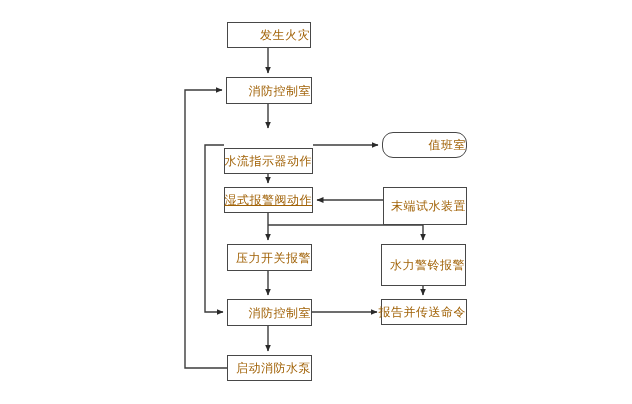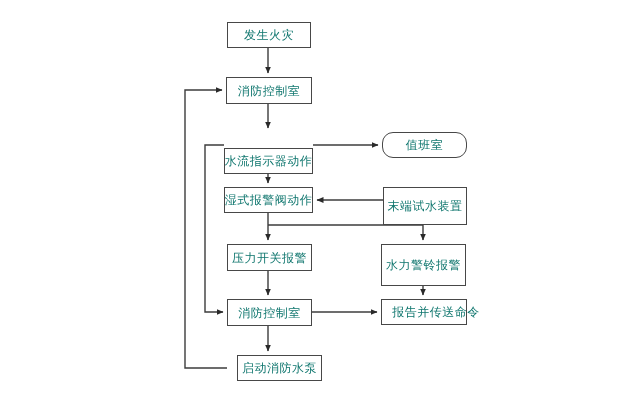--- a/index.html
+++ b/index.html
@@ -22,36 +22,36 @@
     width: 632px;
     height: 404px;
   }
   .box {
     position: absolute;
     box-sizing: border-box;
     background: #ffffff;
     border: 1.5px solid #474747;
     display: flex;
     align-items: center;
-    justify-content: center;
+    justify-content: flex-end;
     font-size: 12px;
     line-height: 1;
-    color: #0f766e;
+    color: #a16207;
     letter-spacing: 0.5px;
     white-space: nowrap;
     z-index: 2;
   }
   
   .b-fire            { left:227px; top:22px;  width:84px; height:26px; }
   .b-sprinkler       { left:226px; top:77px;  width:86px; height:27px; }
   .b-flow-indicator  { left:224px; top:132px; width:89px; height:26px;margin-top:16px; }
-  .b-wet-valve       { left:224px; top:187px; width:89px; height:26px; }
+  .b-wet-valve       { left:224px; top:187px; width:89px; height:26px;text-decoration:underline; }
   .b-pressure-switch { left:227px; top:244px; width:85px; height:27px; }
   .b-control-room    { left:227px; top:299px; width:85px; height:27px; }
-  .b-pump            { left:227px; top:355px; width:85px; height:26px;margin-left:10px; }
+  .b-pump            { left:227px; top:355px; width:85px; height:26px; }
   
   .b-duty-room       { left:382px; top:132px; width:85px; height:26px;border-radius:11px; }
   .b-end-test        { left:383px; top:187px; width:84px; height:38px; }
   .b-hydraulic-bell  { left:381px; top:244px; width:85px; height:42px; }
   .b-report          { left:381px; top:299px; width:86px; height:26px;padding-left:24px; }
 
   .connector {
     stroke: #3c3c3c;
     stroke-width: 1.4;
     fill: none;

